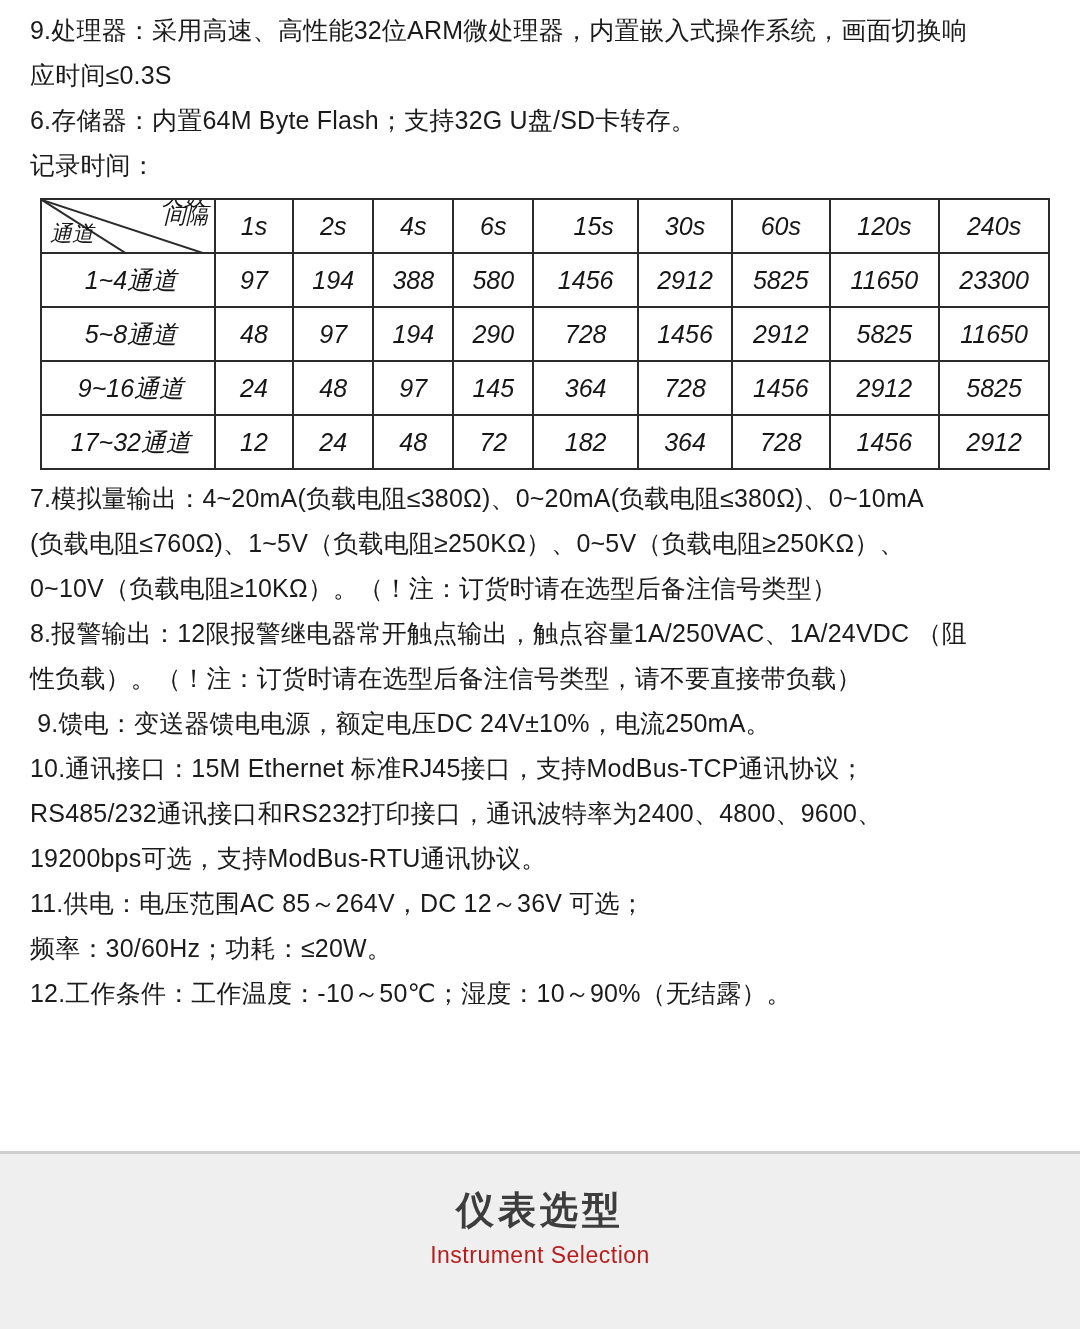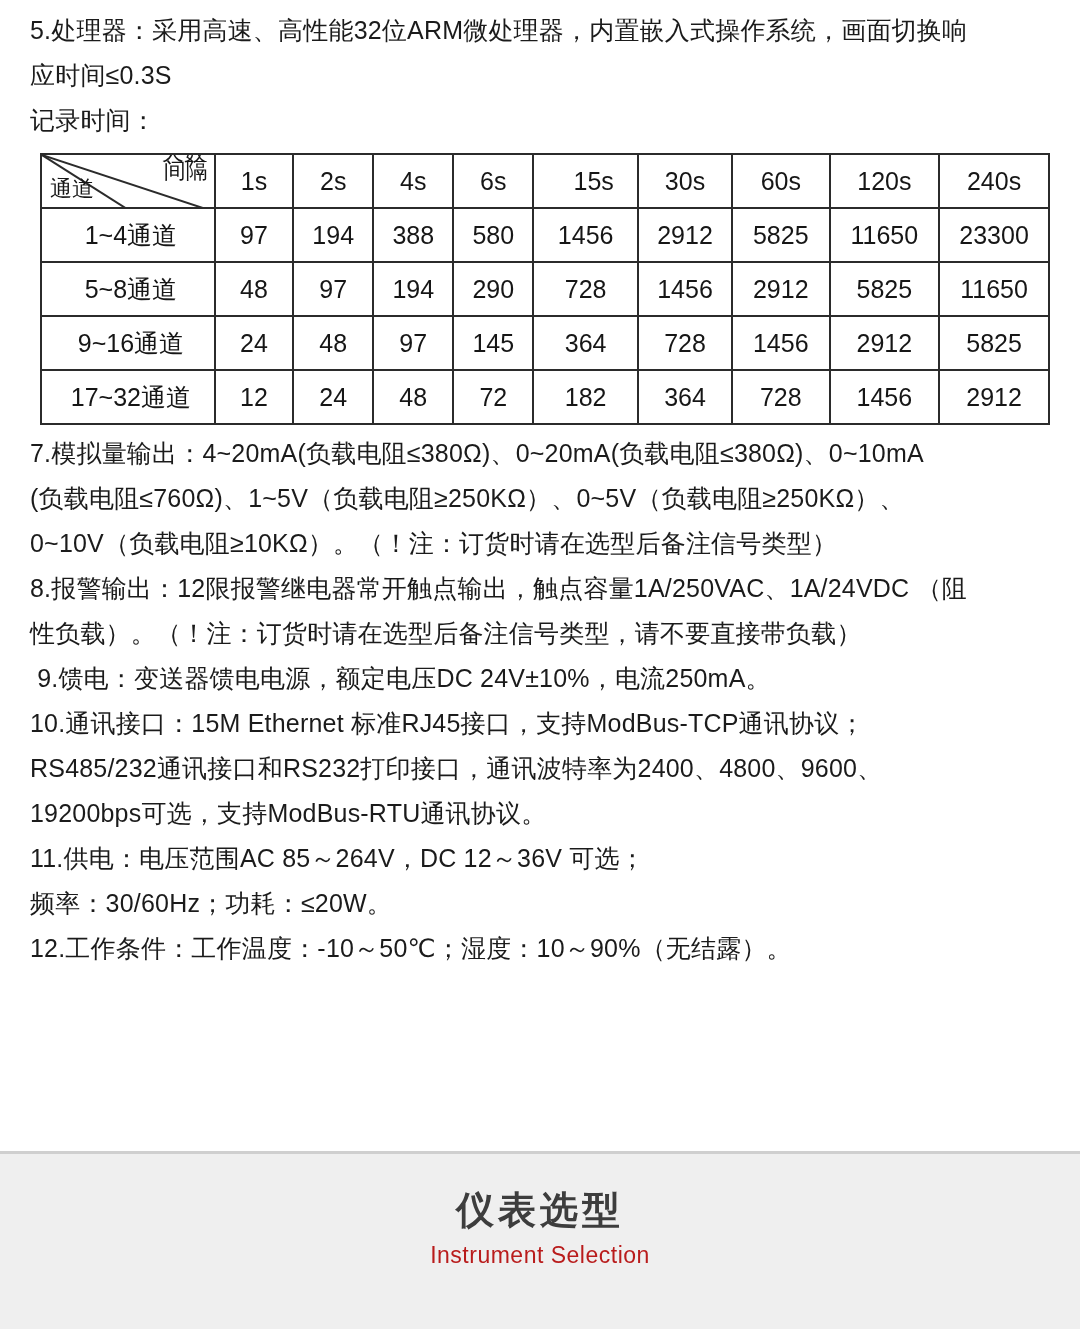--- a/index.html
+++ b/index.html
@@ -27,20 +27,21 @@
     letter-spacing: 0.2px;
     white-space: pre-wrap;
   }
   .table-wrap {
     margin: 10px 0 6px 10px;
   }
   table.rec-table {
     border-collapse: collapse;
     table-layout: fixed;
     font-size: 25px;
+    font-style: italic;
   }
   table.rec-table td, table.rec-table th {
     border: 2px solid #2b2b2b;
     font-weight: normal;
     text-align: center;
     height: 52px;
     padding: 0 4px;
     color: #161616;
     font-size: 25px;
   }
@@ -116,22 +117,23 @@
     letter-spacing: 0.5px;
     line-height: 34px;
   }
 </style>
 </head>
 <body>
 
 <div class="page">
 
   <div>
-    <div class="spec-line">5.处理器：采用高速、高性能32位ARM微处理器，内置嵌入式操作系统，画面切换响</div>
+    <div class="spec-line">9.处理器：采用高速、高性能32位ARM微处理器，内置嵌入式操作系统，画面切换响</div>
     <div class="spec-line">应时间≤0.3S</div>
+    <div class="spec-line">6.存储器：内置64M Byte Flash；支持32G U盘/SD卡转存。</div>
     <div class="spec-line">记录时间：</div>
   </div>
 
   <div class="table-wrap">
     <table class="rec-table">
       <thead>
         <tr>
           <th class="corner-cell">
             <svg width="170" height="118" viewBox="0 0 170 118">
               <line x1="0" y1="0" x2="170" y2="56" stroke="#2b2b2b" stroke-width="2"></line>

